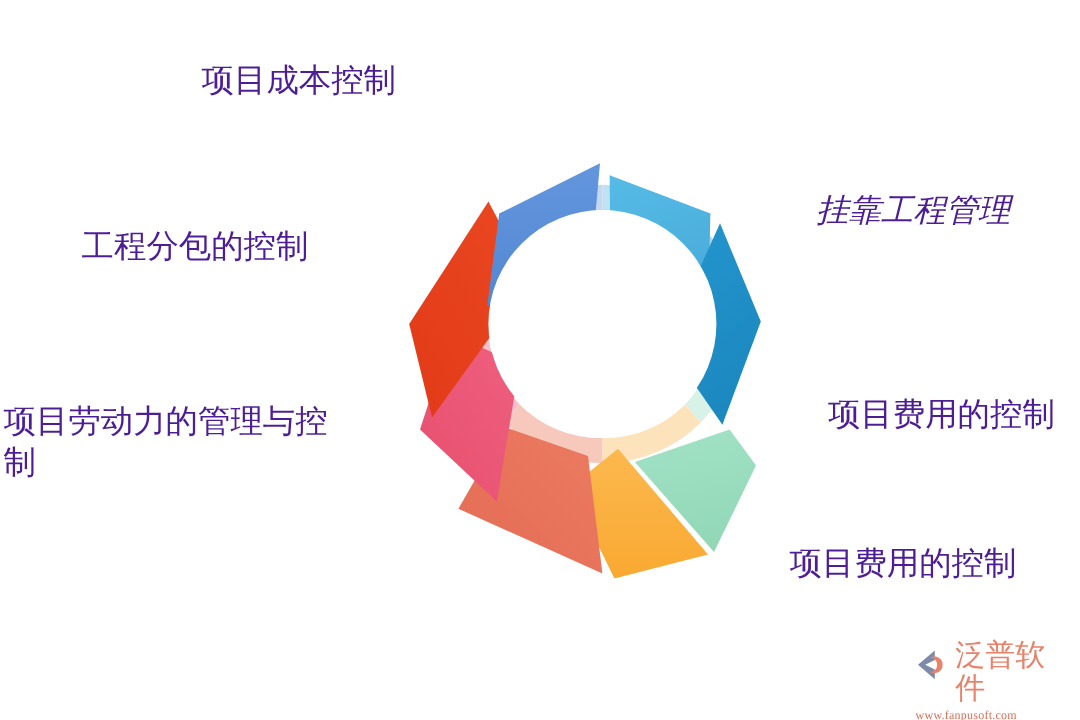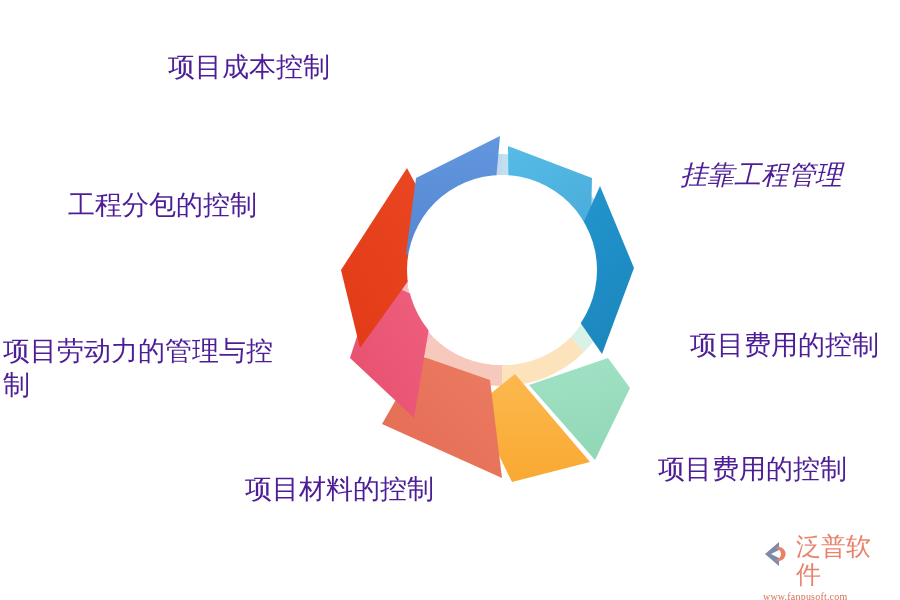--- a/index.html
+++ b/index.html
@@ -174,21 +174,20 @@
 
   <div class="label lbl-cost-control">项目成本控制</div>
 
 
   <div class="label lbl-affiliated">挂靠工程管理</div>
 
   <div class="label lbl-schedule">项目费用的控制</div>
 
   <div class="label lbl-expense">项目费用的控制</div>
 
-  <div class="label lbl-material">项目材料的控制</div>
 
   <div class="label lbl-labor">项目劳动力的管理与控
 制</div>
 
   <div class="label lbl-subcontract">工程分包的控制</div>
 
   <div class="logo">
     <div class="logo-row">
       <svg class="logo-mark" viewBox="0 0 30 30">
         <path d="M3 15 L17 3 L17 11 L9 15 L17 19 L17 27 Z" fill="#7E8BA8"></path>

